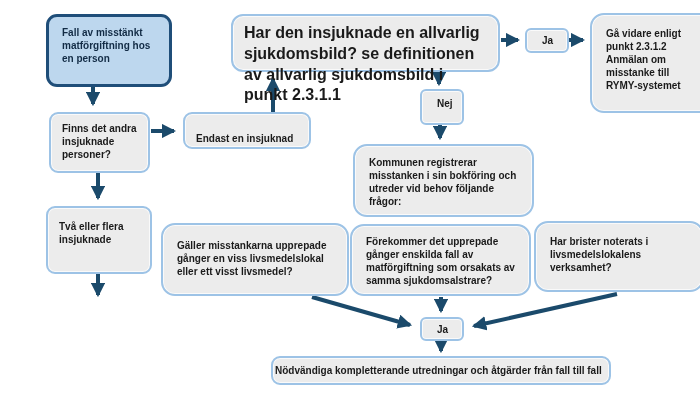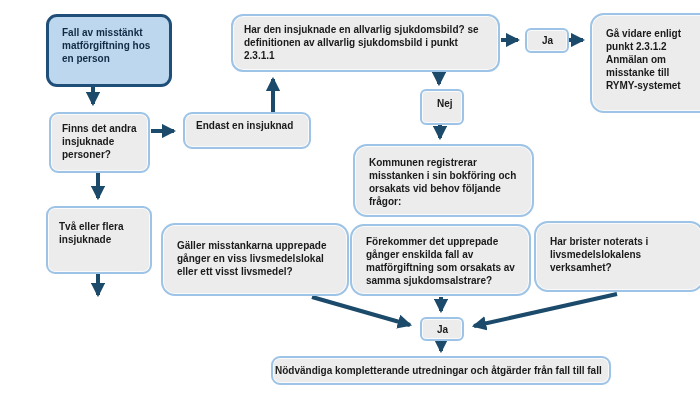--- a/index.html
+++ b/index.html
@@ -93,42 +93,42 @@
 
   <div class="box" style="left:28px;top:206px;width:106px;height:68px;padding-top:12px;">
     <span>Två eller flera insjuknade</span>
   </div>
 
   <div class="box" style="left:31px;top:112px;width:101px;height:61px;">
     <span>Finns det andra insjuknade personer?</span>
   </div>
 
 
-  <div class="box" style="left:165px;top:112px;width:128px;height:37px;padding-top:5px;">
+  <div class="box" style="left:165px;top:112px;width:128px;height:37px;padding-top:18px;">
     <span>Endast en insjuknad</span>
   </div>
 
-  <div class="box" style="left:213px;top:14px;width:269px;height:58px;border-radius:12px;padding-top:7px;font-size:10px;">
+  <div class="box" style="left:213px;top:14px;width:269px;height:58px;border-radius:12px;padding-top:7px;font-size:16px;">
     <span>Har den insjuknade en allvarlig sjukdomsbild? se definitionen av allvarlig sjukdomsbild i punkt 2.3.1.1</span>
   </div>
 
   <div class="box small" style="left:507px;top:28px;width:44px;height:25px;">
     <span>Ja</span>
   </div>
 
   <div class="box big" style="left:572px;top:13px;width:123px;height:100px;">
     <span>Gå vidare enligt punkt 2.3.1.2 Anmälan om misstanke till RYMY-systemet</span>
   </div>
 
   <div class="box small" style="left:402px;top:89px;width:44px;height:36px;padding-top:6px;">
     <span>Nej</span>
   </div>
 
   <div class="box big" style="left:335px;top:144px;width:181px;height:73px;padding-top:10px;">
-    <span>Kommunen registrerar misstanken i sin bokföring och orsakats vid behov följande frågor:</span>
+    <span>Kommunen registrerar misstanken i sin bokföring och utreder vid behov följande frågor:</span>
   </div>
 
   <div class="box big" style="left:143px;top:223px;width:188px;height:73px;padding-top:14px;">
     <span>Gäller misstankarna upprepade gånger en viss livsmedelslokal eller ett visst livsmedel?</span>
   </div>
 
   <div class="box big" style="left:332px;top:224px;width:181px;height:72px;padding-top:9px;">
     <span>Förekommer det upprepade gånger enskilda fall av matförgiftning som orsakats av samma sjukdomsalstrare?</span>
   </div>
 

